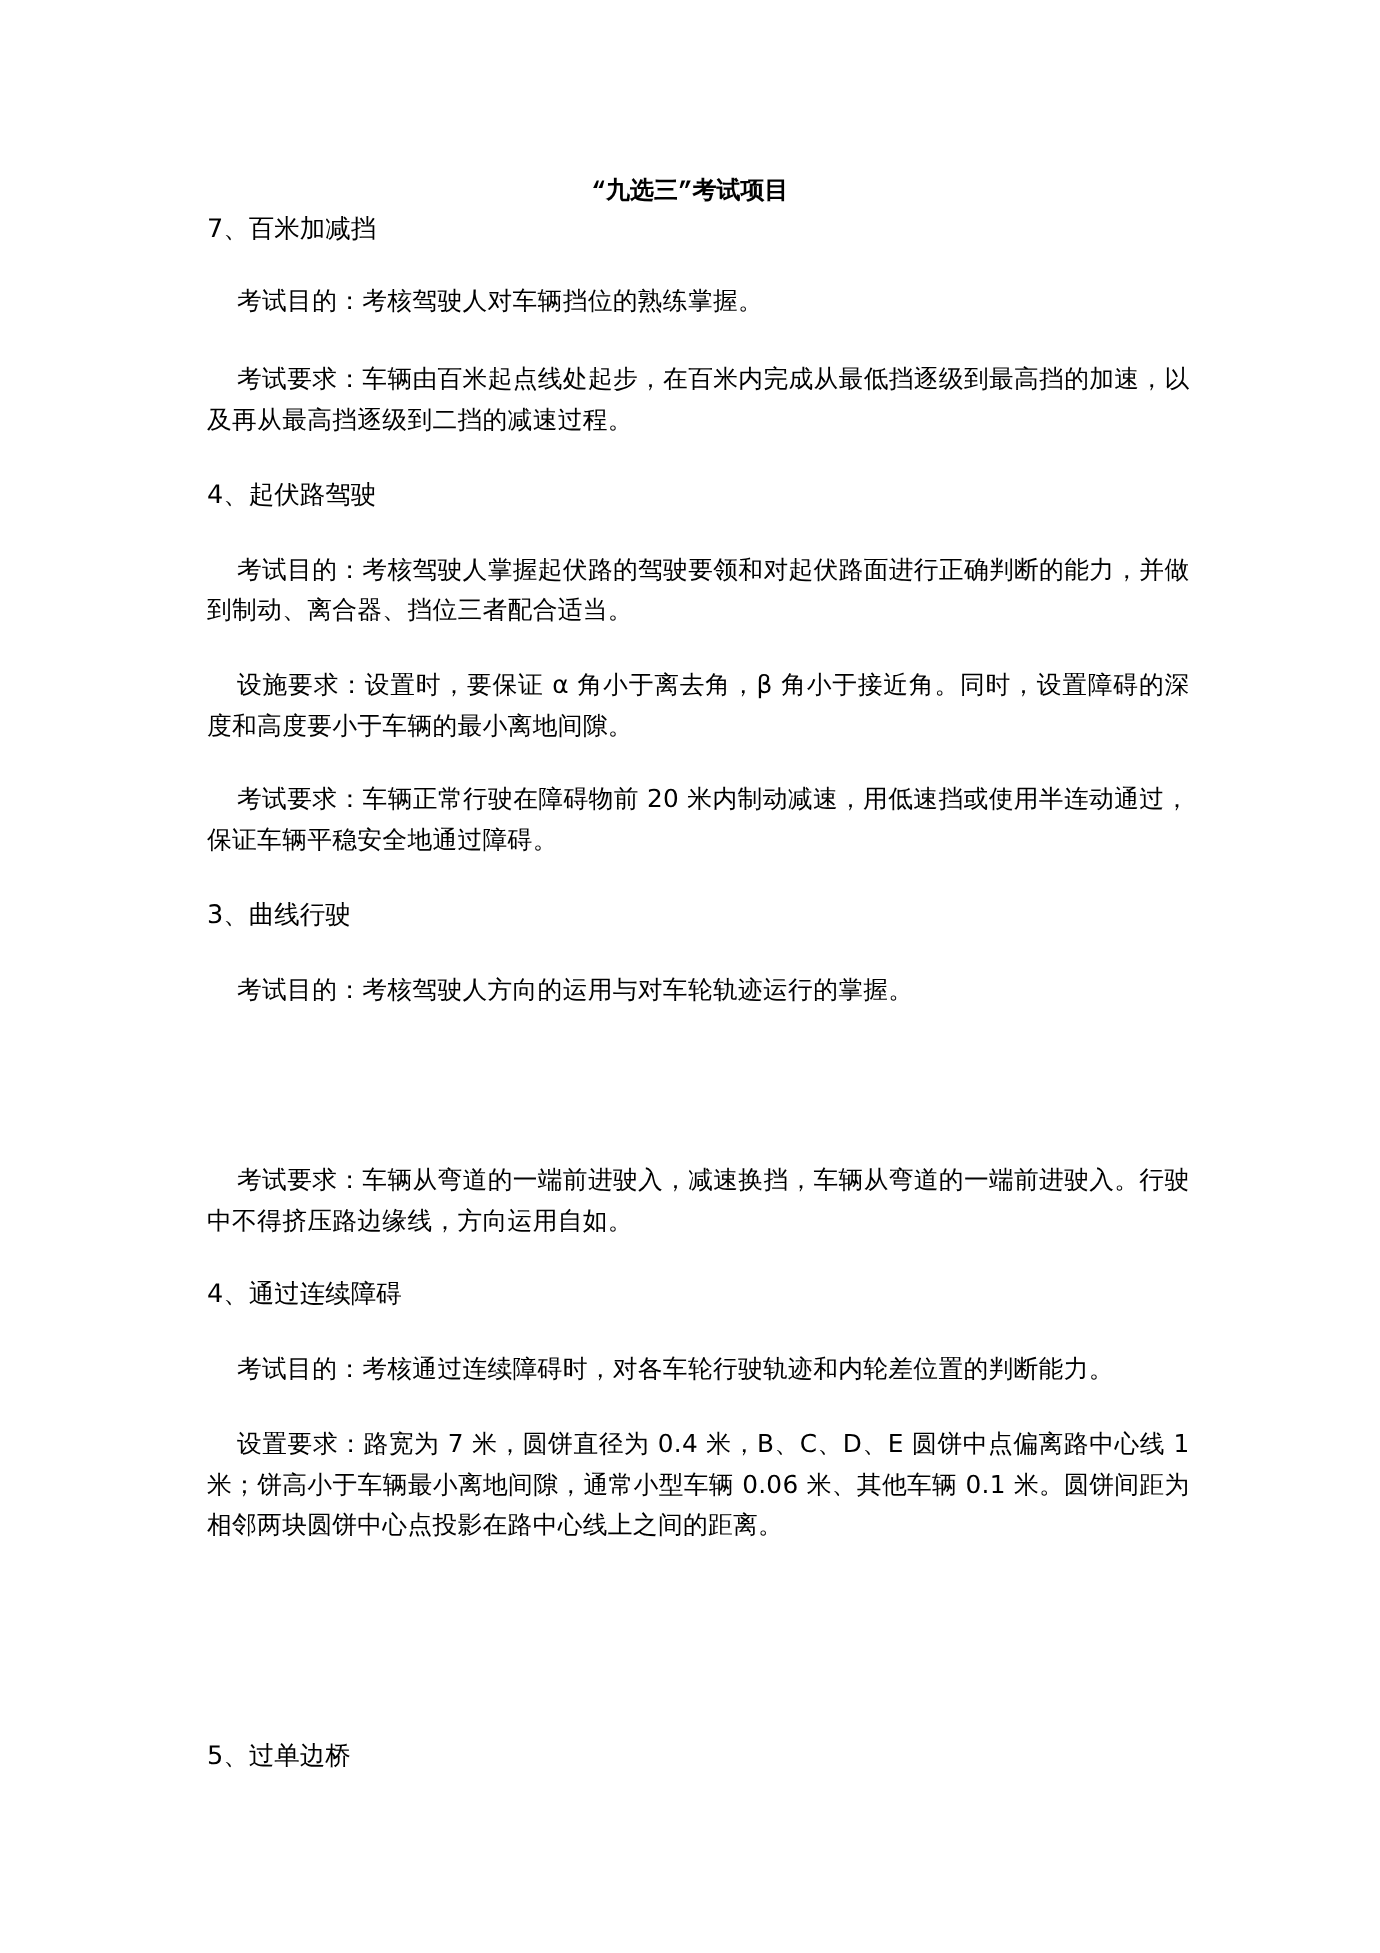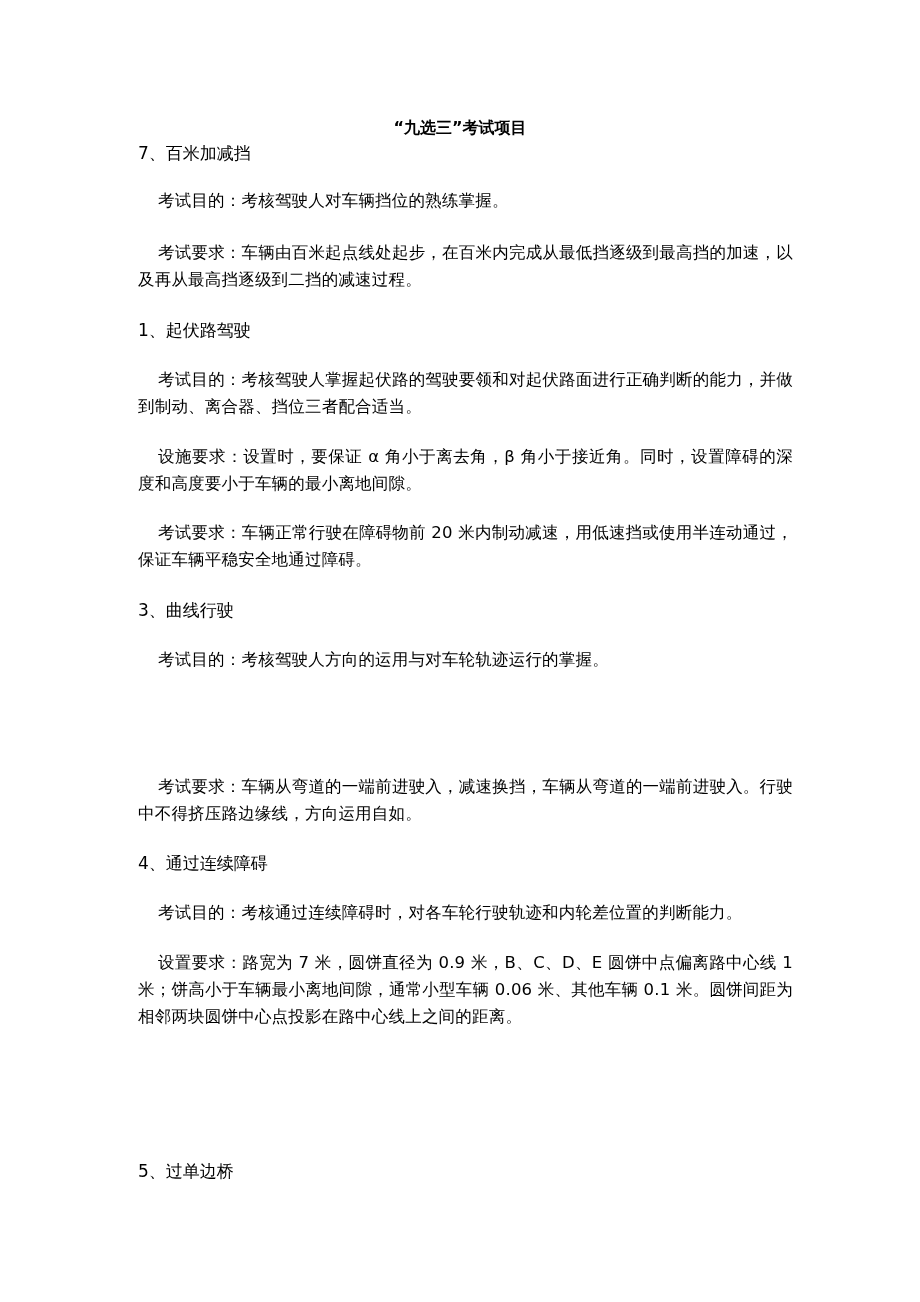--- a/index.html
+++ b/index.html
@@ -1,41 +1,41 @@
 <!DOCTYPE html>
 <html><head>
 <meta charset="utf-8">
 <style>
   html, body { margin: 0; padding: 0; background: #ffffff; }
   body { width: 920px; height: 1302px; position: relative; overflow: hidden;
          font-family: "DejaVu Sans", "Liberation Sans", sans-serif; color: #000; }
   .page { position: absolute; left: 0; top: 0; width: 920px; height: 1302px; }
   .title { position: absolute; top: 116px; left: 0; width: 920px; text-align: center;
-           font-size: 16px; font-weight: bold; line-height: 24px; }
+           font-size: 16px; font-weight: bold; line-height: 24px; font-family: Liberation Mono, monospace; }
   .h { position: absolute; left: 138px; font-size: 17px; line-height: 24px; white-space: nowrap; }
   .p { position: absolute; left: 138px; width: 655px; font-size: 16.5px; line-height: 27px;
        text-align: justify; text-indent: 20px; letter-spacing: 0.2px; }
 </style>
 </head>
 <body>
 
 <div class="page">
   <div class="title">“九选三”考试项目</div>
 
   <div class="h" style="top:141px">7、百米加减挡</div>
   <div class="p" style="top:187px">考试目的：考核驾驶人对车辆挡位的熟练掌握。</div>
   <div class="p" style="top:239px">考试要求：车辆由百米起点线处起步，在百米内完成从最低挡逐级到最高挡的加速，以及再从最高挡逐级到二挡的减速过程。</div>
 
-  <div class="h" style="top:318px">1、起伏路驾驶</div>
+  <div class="h" style="top:318px">4、起伏路驾驶</div>
   <div class="p" style="top:366px">考试目的：考核驾驶人掌握起伏路的驾驶要领和对起伏路面进行正确判断的能力，并做到制动、离合器、挡位三者配合适当。</div>
   <div class="p" style="top:443px">设施要求：设置时，要保证 α 角小于离去角，β 角小于接近角。同时，设置障碍的深度和高度要小于车辆的最小离地间隙。</div>
   <div class="p" style="top:519px">考试要求：车辆正常行驶在障碍物前 20 米内制动减速，用低速挡或使用半连动通过，保证车辆平稳安全地通过障碍。</div>
 
   <div class="h" style="top:598px">3、曲线行驶</div>
   <div class="p" style="top:646px">考试目的：考核驾驶人方向的运用与对车轮轨迹运行的掌握。</div>
   <div class="p" style="top:773px">考试要求：车辆从弯道的一端前进驶入，减速换挡，车辆从弯道的一端前进驶入。行驶中不得挤压路边缘线，方向运用自如。</div>
 
   <div class="h" style="top:851px">4、通过连续障碍</div>
   <div class="p" style="top:899px">考试目的：考核通过连续障碍时，对各车轮行驶轨迹和内轮差位置的判断能力。</div>
-  <div class="p" style="top:949px">设置要求：路宽为 7 米，圆饼直径为 0.9 米，B、C、D、E 圆饼中点偏离路中心线 1 米；饼高小于车辆最小离地间隙，通常小型车辆 0.06 米、其他车辆 0.1 米。圆饼间距为相邻两块圆饼中心点投影在路中心线上之间的距离。</div>
+  <div class="p" style="top:949px">设置要求：路宽为 7 米，圆饼直径为 0.4 米，B、C、D、E 圆饼中点偏离路中心线 1 米；饼高小于车辆最小离地间隙，通常小型车辆 0.06 米、其他车辆 0.1 米。圆饼间距为相邻两块圆饼中心点投影在路中心线上之间的距离。</div>
 
   <div class="h" style="top:1159px">5、过单边桥</div>
 </div>
 
 </body></html>

